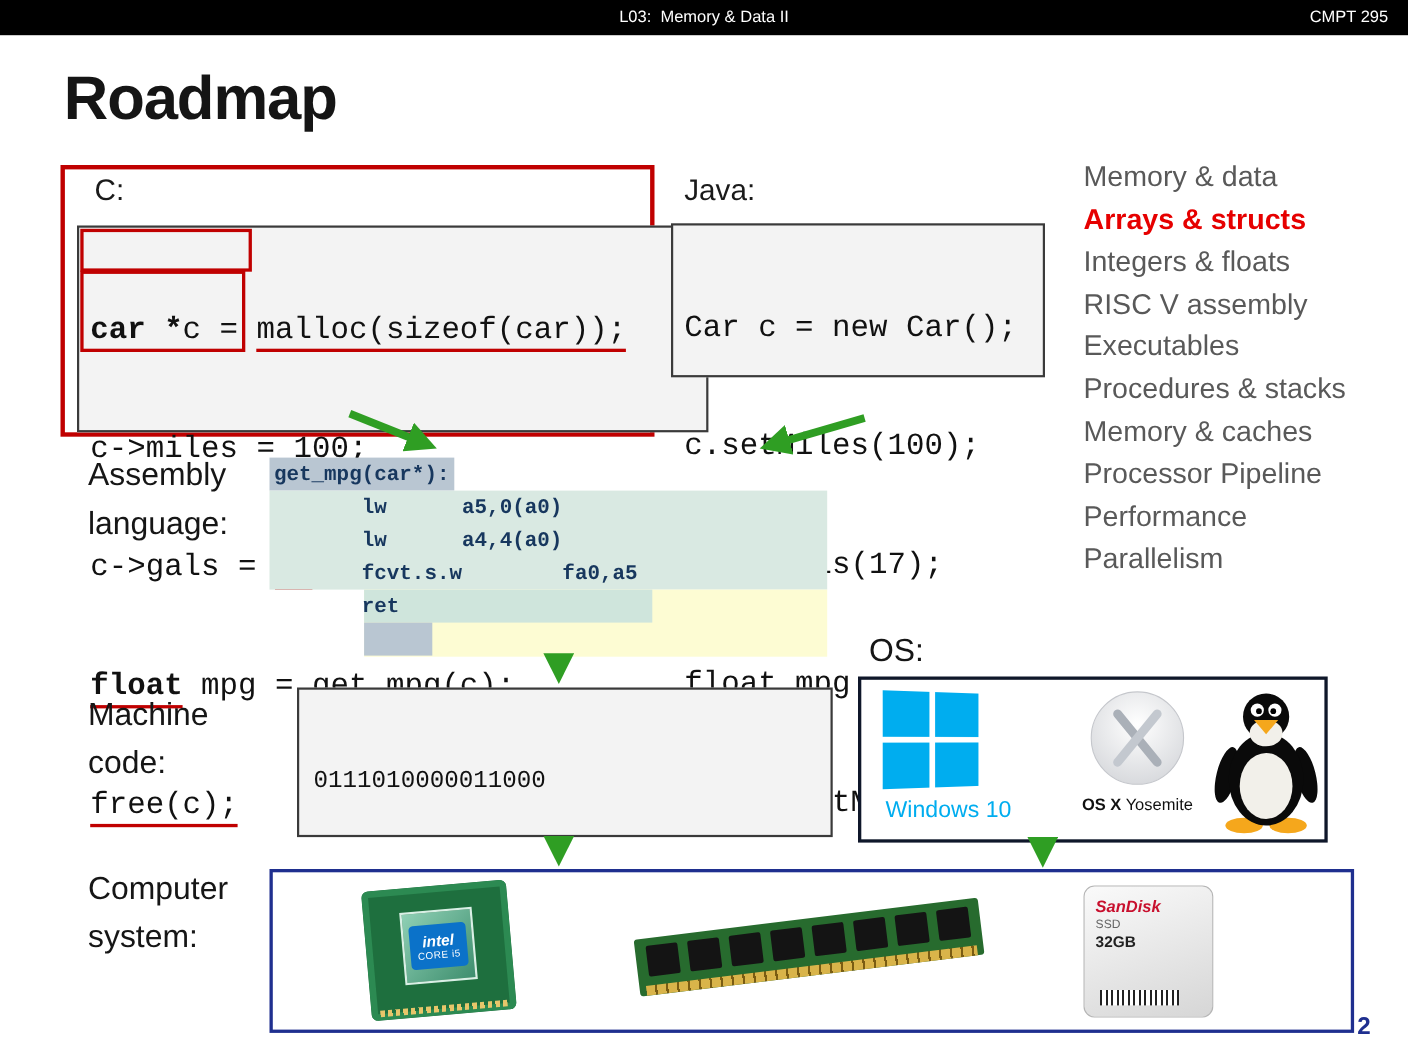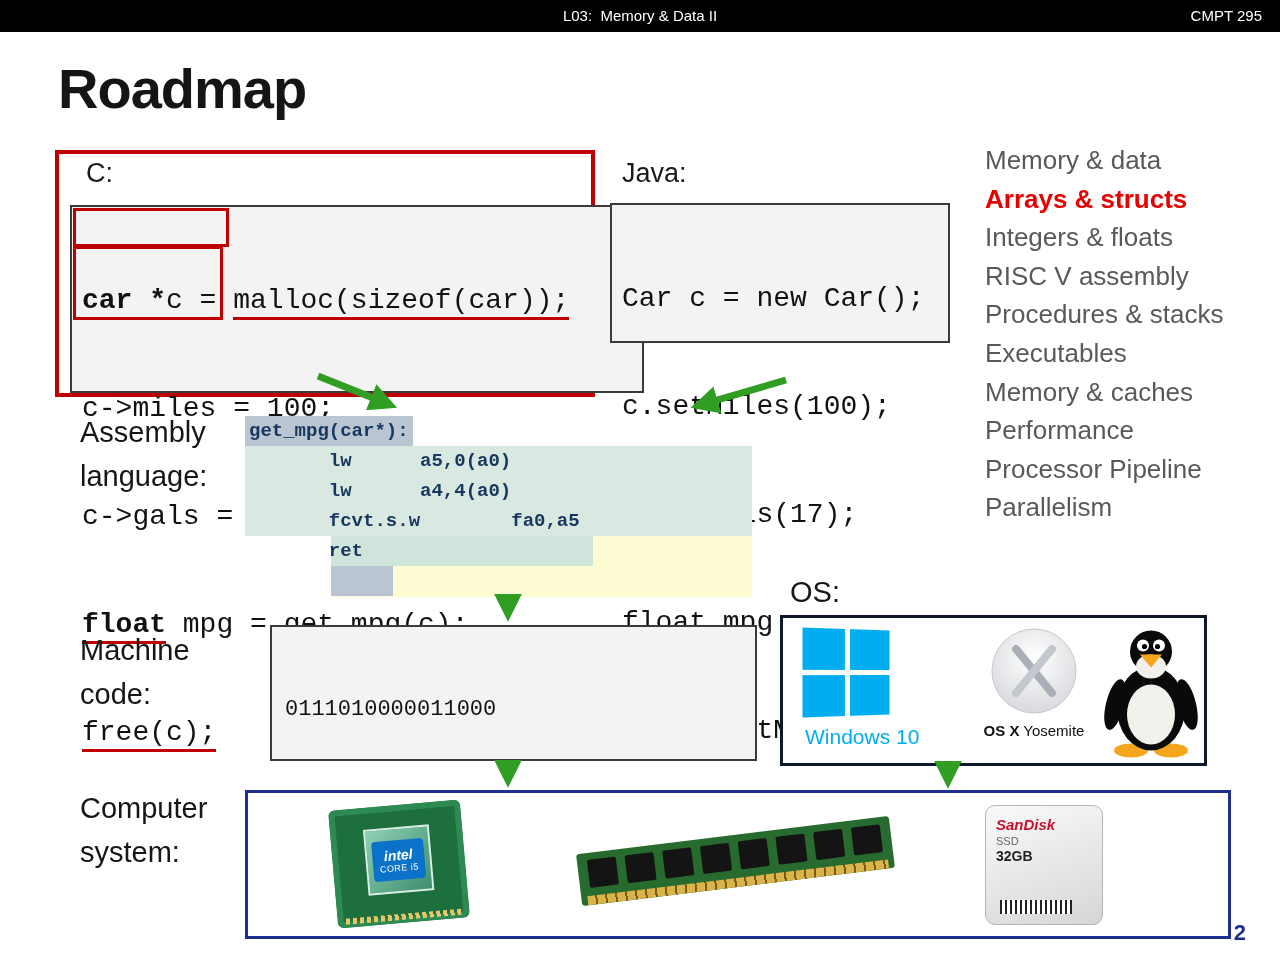--- a/index.html
+++ b/index.html
@@ -131,25 +131,25 @@
   <div class="code-line">c.setGals(17);</div>
   <div class="code-line">float mpg =</div>
   <div class="code-line">    c.getMPG();</div>
 </div>
 
 <div class="topics">
   <div class="topic">Memory &amp; data</div>
   <div class="topic active">Arrays &amp; structs</div>
   <div class="topic">Integers &amp; floats</div>
   <div class="topic">RISC V assembly</div>
+  <div class="topic">Executables</div>
   <div class="topic">Procedures &amp; stacks</div>
-  <div class="topic">Executables</div>
   <div class="topic">Memory &amp; caches</div>
+  <div class="topic">Processor Pipeline</div>
   <div class="topic">Performance</div>
-  <div class="topic">Processor Pipeline</div>
   <div class="topic">Parallelism</div>
 </div>
 
 <div class="sec-label" style="left:80px;top:410px;">
   <div>Assembly</div>
   <div>language:</div>
 </div>
 <div class="asm">
   <div class="hl hl-head"></div>
   <div class="hl hl-body"></div>

